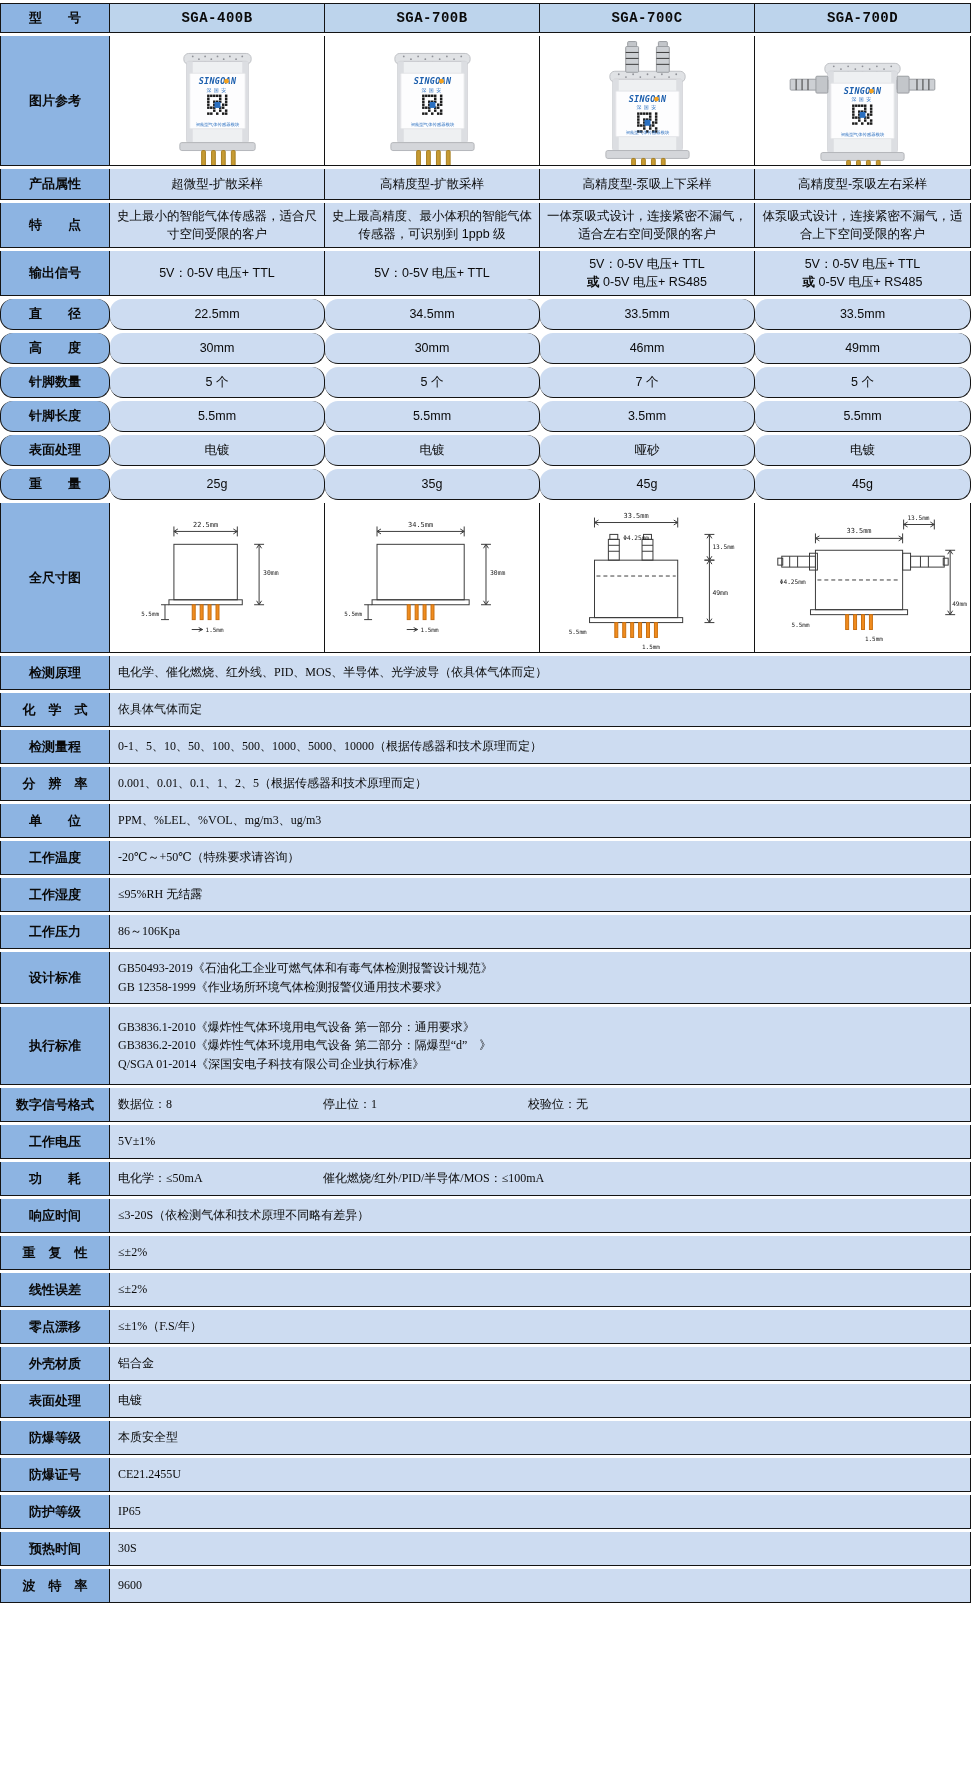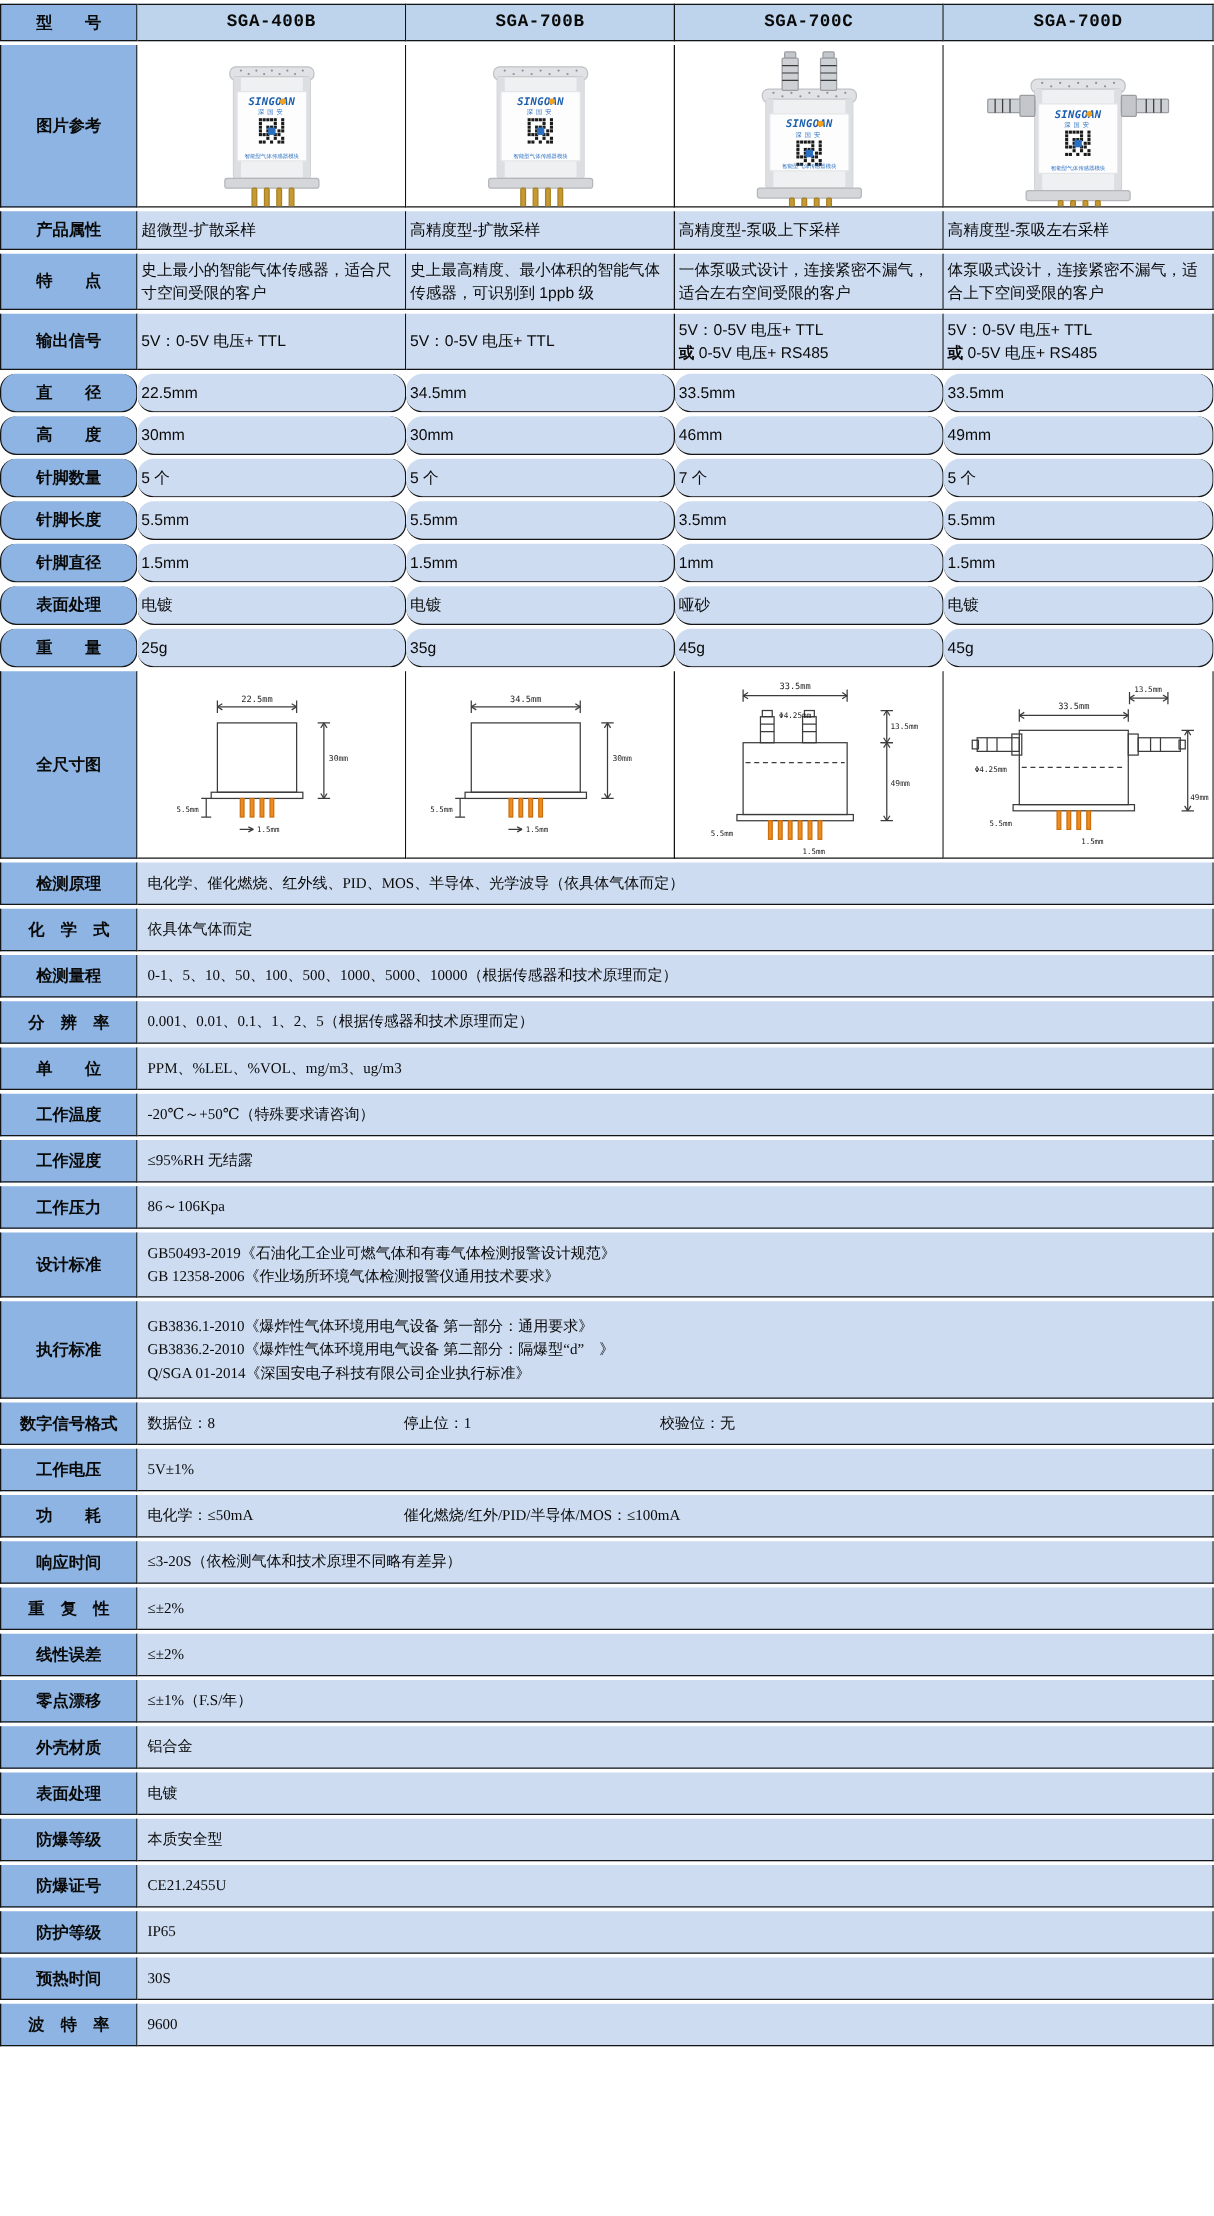--- a/index.html
+++ b/index.html
@@ -8,21 +8,21 @@
   th,td{box-sizing:border-box;padding:1px 3px;vertical-align:middle;
         border-right:1px solid var(--border,#141414);
         border-bottom:1px solid var(--border,#141414);
         font-family:"Liberation Sans","DejaVu Sans",sans-serif;color:#0a0a0a;}
   tr.r-header th{border-top:1px solid var(--border,#141414);}
   th.lbl{border-left:1px solid var(--border,#141414);background:var(--label-bg,#8DB4E2);
          font-size:13px;font-weight:700;text-align:center;}
   th.model{background:var(--header-bg,#BDD4EC);
            font-family:"Liberation Mono","DejaVu Sans Mono",monospace;
            font-weight:700;font-size:14px;text-align:center;letter-spacing:.5px;}
-  td.val{background:var(--value-bg,#CDDCF1);font-size:12.5px;line-height:1.45;}
+  td.val{background:var(--value-bg,#CDDCF1);text-align:center;font-size:12.5px;line-height:1.45;}
   td.img,td.diag{background:#fff;padding:0;text-align:center;}
   td.specval{background:var(--value-bg,#CDDCF1);text-align:left;font-size:12px;
              padding-left:8px;line-height:1.55;
              font-family:"Liberation Serif","DejaVu Serif",serif;}
   td.specval .seg{display:inline-block;min-width:205px;}
   .r-header th{height:30px;}
   .r-image th,.r-image td{height:130px;}
   .r-attr th,.r-attr td{height:31px;}
   .r-2l th,.r-2l td{height:45px;}
   .r-simple th,.r-simple td{height:31px;border-radius:13px;}
@@ -384,27 +384,20 @@
           <td class="val">5 个</td>
         </tr>
         <tr class="r-simple">
           <th class="lbl">针脚长度</th>
           <td class="val">5.5mm</td>
           <td class="val">5.5mm</td>
           <td class="val">3.5mm</td>
           <td class="val">5.5mm</td>
         </tr>
         <tr class="r-simple">
-          <th class="lbl">针脚直径</th>
-          <td class="val">1.5mm</td>
-          <td class="val">1.5mm</td>
-          <td class="val">1mm</td>
-          <td class="val">1.5mm</td>
-        </tr>
-        <tr class="r-simple">
           <th class="lbl">表面处理</th>
           <td class="val">电镀</td>
           <td class="val">电镀</td>
           <td class="val">哑砂</td>
           <td class="val">电镀</td>
         </tr>
         <tr class="r-simple">
           <th class="lbl">重　　量</th>
           <td class="val">25g</td>
           <td class="val">35g</td>
@@ -607,21 +600,21 @@
           <td class="specval" colspan="4">≤95%RH 无结露</td>
         </tr>
         <tr class="r-spec">
           <th class="lbl">工作压力</th>
           <td class="specval" colspan="4">86～106Kpa</td>
         </tr>
         <tr class="r-spec-2">
           <th class="lbl">设计标准</th>
           <td class="specval" colspan="4">
             <div>GB50493-2019《石油化工企业可燃气体和有毒气体检测报警设计规范》</div>
-            <div>GB 12358-2006《作业场所环境气体检测报警仪通用技术要求》</div>
+            <div>GB 12358-1999《作业场所环境气体检测报警仪通用技术要求》</div>
           </td>
         </tr>
         <tr class="r-spec-3">
           <th class="lbl">执行标准</th>
           <td class="specval" colspan="4">
             <div>GB3836.1-2010《爆炸性气体环境用电气设备 第一部分：通用要求》</div>
             <div>GB3836.2-2010《爆炸性气体环境用电气设备 第二部分：隔爆型“d”　》</div>
             <div>Q/SGA 01-2014《深国安电子科技有限公司企业执行标准》</div>
           </td>
         </tr>

